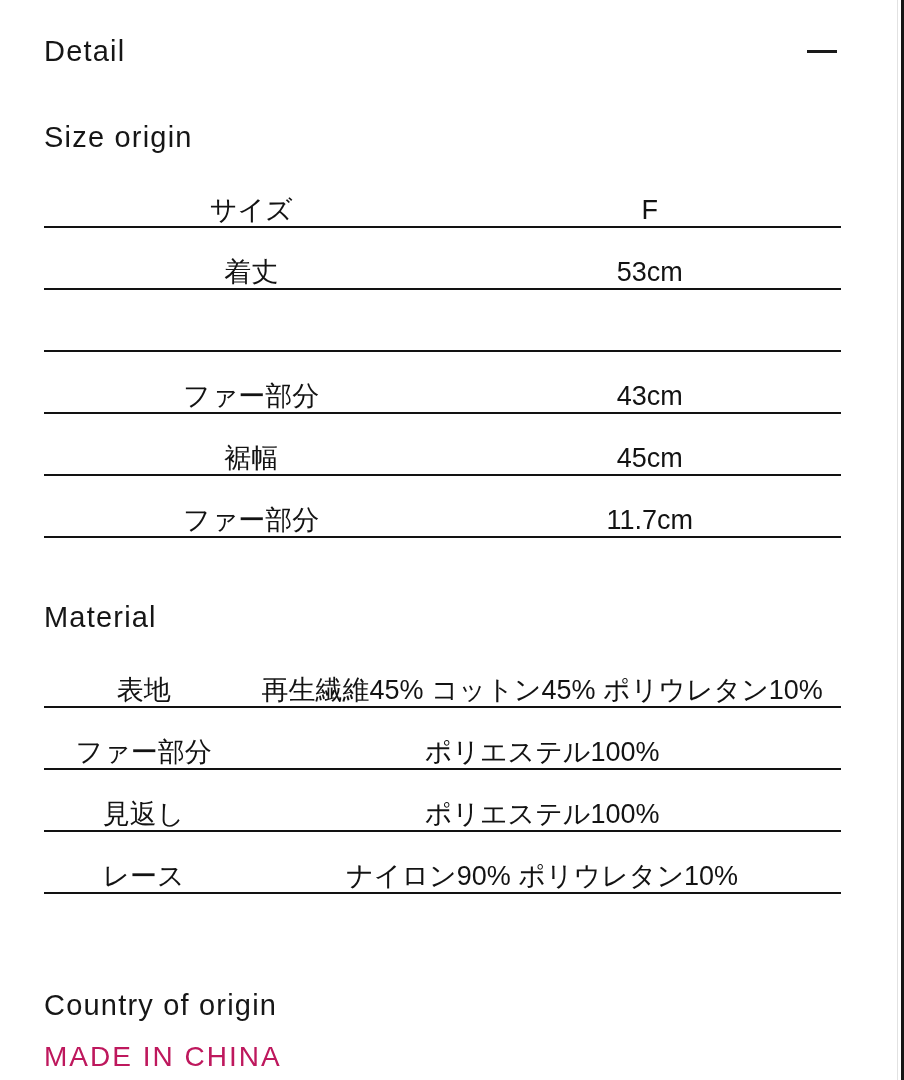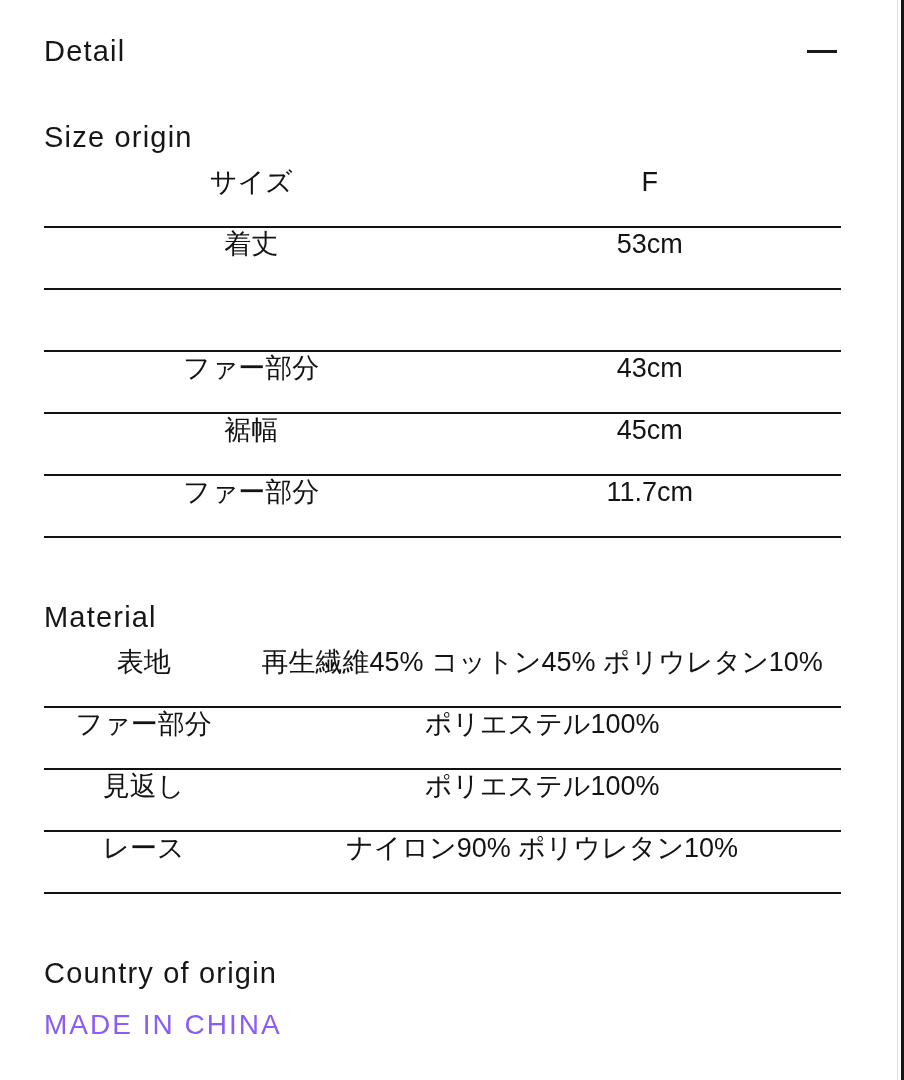--- a/index.html
+++ b/index.html
@@ -46,40 +46,40 @@
     background: #1a1a1a;
     margin-right: 4px;
   }
 
   .size-chart-heading { margin-top: 56px; }
 
   
   .data-table { margin-top: 14px; width: 100%; }
   .data-table .row {
     display: flex;
-    align-items: flex-start;
+    align-items: flex-end;
     height: 62px;
     border-bottom: 2px solid #121212;
     font-size: 27px;
     color: #131313;
   }
   .data-table .cell { text-align: center; line-height: 1.2; }
   .size-table .cell-label { width: 52%; }
   .size-table .cell-value { width: 48%; }
   .material-table .cell-label { width: 25%; }
   .material-table .cell-value { width: 75%; }
 
   .material-heading { margin-top: 64px; }
-  .origin-heading { margin-top: 64px; }
+  .origin-heading { margin-top: 96px; }
   .origin-value {
     margin-top: 22px;
     font-size: 28px;
     font-weight: 400;
     letter-spacing: 2px;
-    color: #8b5cf6;
+    color: #be185d;
     line-height: 30px;
   }
 </style>
 </head>
 <body>
 
 <div class="page">
 
   <div class="detail-header">
     <div class="heading">Detail</div>

